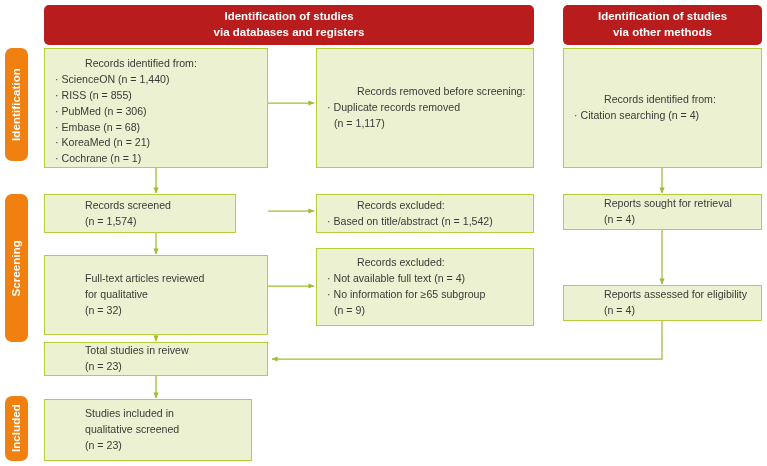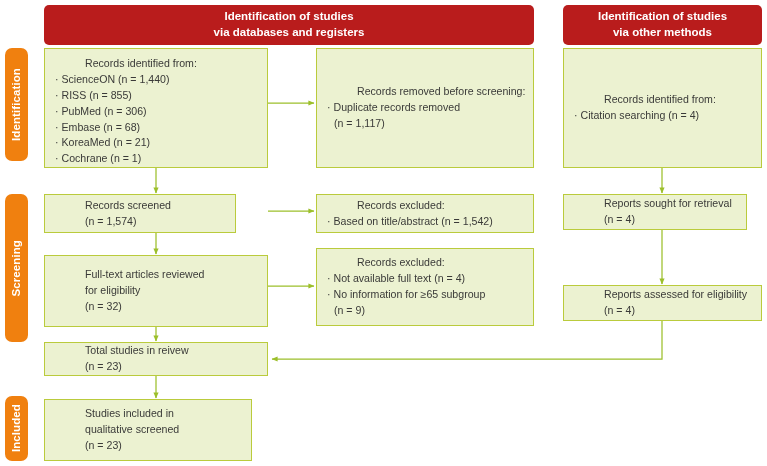--- a/index.html
+++ b/index.html
@@ -136,23 +136,23 @@
     <div class="bullet">Embase (n = 68)</div>
     <div class="bullet">KoreaMed (n = 21)</div>
     <div class="bullet">Cochrane (n = 1)</div>
   </div>
 
   <div class="box vcent" style="left:44px;top:194px;width:192px;height:39px;">
     <div class="ln">Records screened</div>
     <div class="ln">(n = 1,574)</div>
   </div>
 
-  <div class="box vcent" style="left:44px;top:255px;width:224px;height:72px;">
+  <div class="box vcent" style="left:44px;top:255px;width:224px;height:80px;">
     <div class="ln">Full-text articles reviewed</div>
-    <div class="ln">for eligibility</div>
+    <div class="ln">for qualitative</div>
     <div class="ln">(n = 32)</div>
   </div>
 
   <div class="box vcent" style="left:44px;top:342px;width:224px;height:34px;">
     <div class="ln">Total studies in reivew</div>
     <div class="ln">(n = 23)</div>
   </div>
 
   <div class="box vcent" style="left:44px;top:399px;width:208px;height:62px;">
     <div class="ln">Studies included in</div>
@@ -176,21 +176,21 @@
     <div class="bullet">Not available full text (n = 4)</div>
     <div class="bullet">No information for ≥65 subgroup</div>
     <div class="indent">(n = 9)</div>
   </div>
 
   <div class="box vcent" style="left:563px;top:48px;width:199px;height:120px;">
     <div class="ln">Records identified from:</div>
     <div class="bullet">Citation searching (n = 4)</div>
   </div>
 
-  <div class="box vcent" style="left:563px;top:194px;width:184px;height:36px;">
+  <div class="box vcent" style="left:563px;top:194px;width:199px;height:36px;">
     <div class="ln">Reports sought for retrieval</div>
     <div class="ln">(n = 4)</div>
   </div>
 
   <div class="box vcent" style="left:563px;top:285px;width:199px;height:36px;">
     <div class="ln">Reports assessed for eligibility</div>
     <div class="ln">(n = 4)</div>
   </div>
 
 </div>

